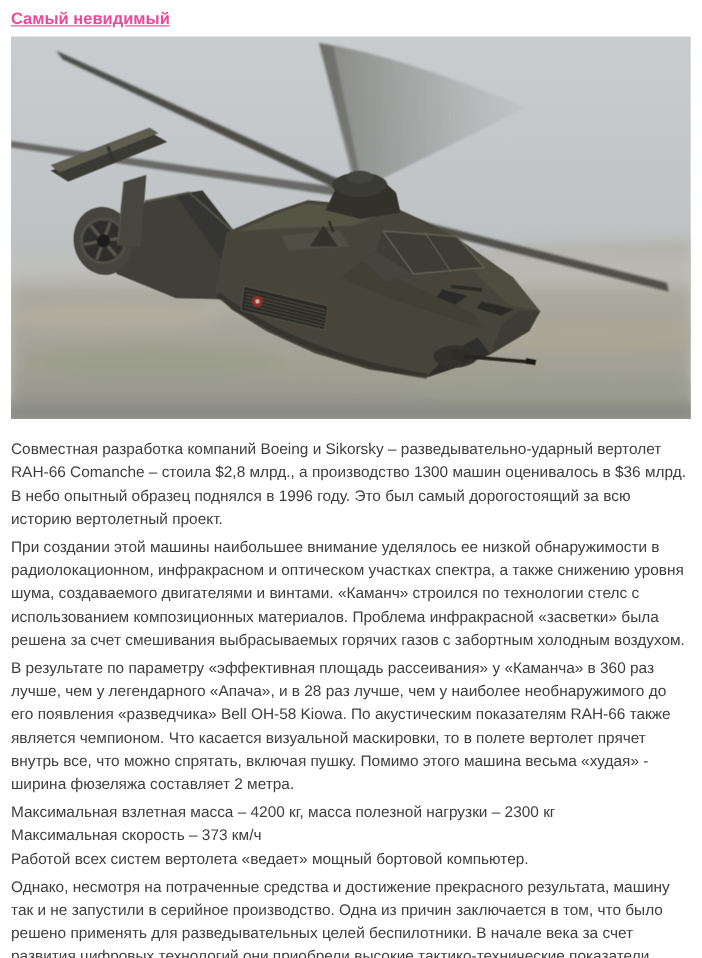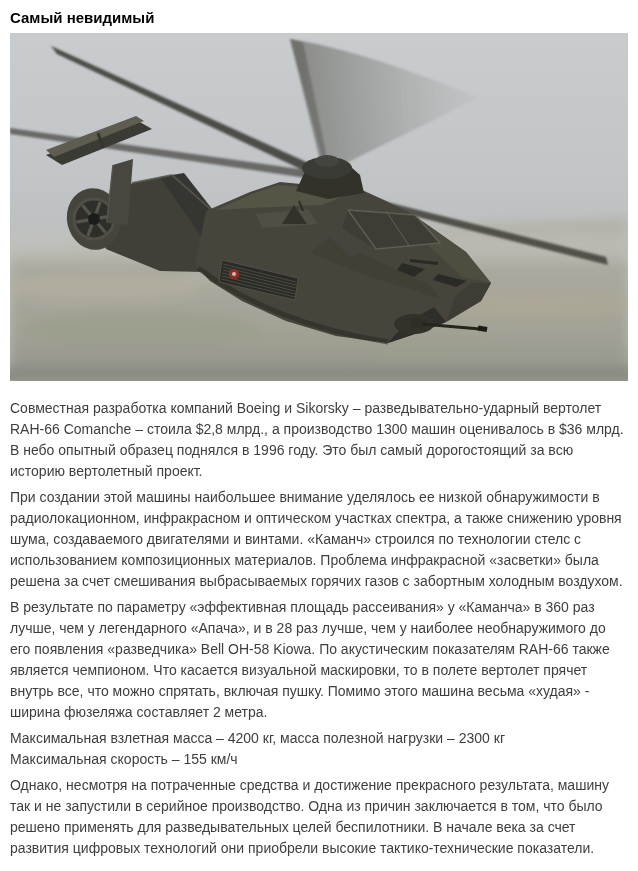--- a/index.html
+++ b/index.html
@@ -8,21 +8,22 @@
     background: #ffffff;
     overflow: hidden;
     font-family: "Liberation Sans", sans-serif;
   }
   .wrap { padding: 9px 10px 0 10px; }
   .title {
     margin: 0;
     font-size: 15px;
     font-weight: bold;
     line-height: 18px;
-    color: #000000;
+    color: #ec4899;
+    text-decoration: underline;
   }
   figure.photo {
     margin: 6px 0 0 0;
     width: 618px; height: 348px;
     line-height: 0;
   }
   figure.photo svg { display: block; }
   .text {
     margin-top: 17px;
     font-size: 14px;
@@ -179,17 +180,18 @@
       </g>
     </svg>
   </figure>
 
   <section class="text">
     <p>Совместная разработка компаний Boeing и Sikorsky – разведывательно-ударный вертолет RAH-66 Comanche – стоила $2,8 млрд., а производство 1300 машин оценивалось в $36 млрд. В небо опытный образец поднялся в 1996 году. Это был самый дорогостоящий за всю историю вертолетный проект.</p>
     <p>При создании этой машины наибольшее внимание уделялось ее низкой обнаружимости в радиолокационном, инфракрасном и оптическом участках спектра, а также снижению уровня шума, создаваемого двигателями и винтами. «Каманч» строился по технологии стелс с использованием композиционных материалов. Проблема инфракрасной «засветки» была решена за счет смешивания выбрасываемых горячих газов с забортным холодным воздухом.</p>
     <p>В результате по параметру «эффективная площадь рассеивания» у «Каманча» в 360 раз лучше, чем у легендарного «Апача», и в 28 раз лучше, чем у наиболее необнаружимого до его появления «разведчика» Bell OH-58 Kiowa. По акустическим показателям RAH-66 также является чемпионом. Что касается визуальной маскировки, то в полете вертолет прячет внутрь все, что можно спрятать, включая пушку. Помимо этого машина весьма «худая» - ширина фюзеляжа составляет 2 метра.</p>
     <div class="specs">
       <div class="spec-line">Максимальная взлетная масса – 4200 кг, масса полезной нагрузки – 2300 кг</div>
-      <div class="spec-line">Максимальная скорость – 155 км/ч</div>
+      <div class="spec-line">Максимальная скорость – 373 км/ч</div>
+      <div class="spec-line">Работой всех систем вертолета «ведает» мощный бортовой компьютер.</div>
     </div>
     <p>Однако, несмотря на потраченные средства и достижение прекрасного результата, машину так и не запустили в серийное производство. Одна из причин заключается в том, что было решено применять для разведывательных целей беспилотники. В начале века за счет развития цифровых технологий они приобрели высокие тактико-технические показатели.</p>
   </section>
 </main>
 
 </body></html>

